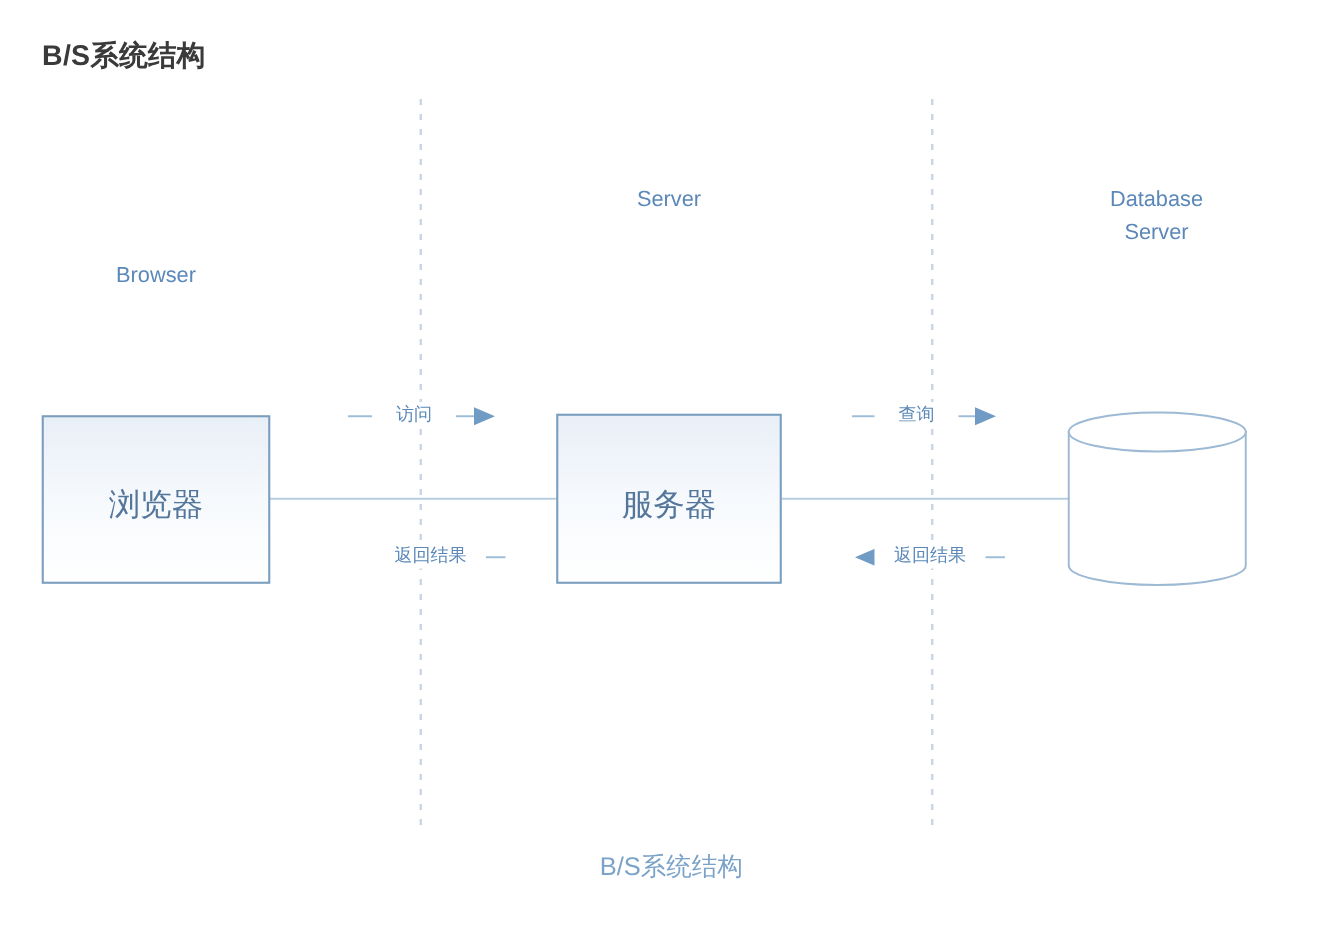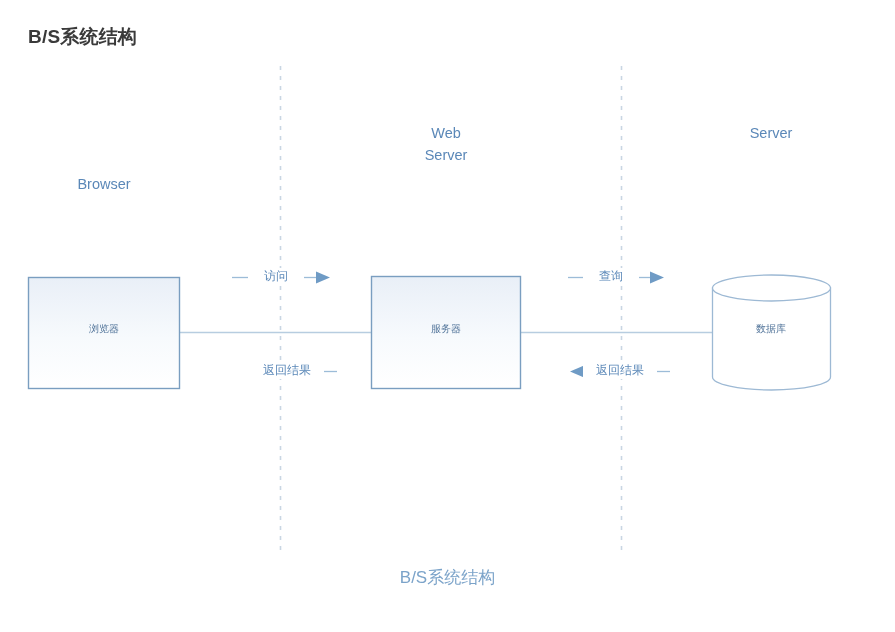--- a/index.html
+++ b/index.html
@@ -42,21 +42,21 @@
     line-height: 22px;
     white-space: nowrap;
   }
   .lane-browser { left: 24px; top: 133px; width: 160px; margin-top: 40px; }
   .lane-web     { left: 371px; top: 122px; width: 150px; }
   .lane-db      { left: 696px; top: 122px; width: 150px; }
 
   .node-label {
     position: absolute;
     text-align: center;
-    font-size: 10px;
+    font-size: 21px;
     color: #54769b;
     white-space: nowrap;
   }
   .label-browser { left: 28px;  top: 322px; width: 152px; }
   .label-server  { left: 371px; top: 322px; width: 150px; }
   .label-db      { left: 712px; top: 322px; width: 118px; }
 
   .flow-label {
     position: absolute;
     text-align: center;
@@ -144,31 +144,30 @@
     </g>
   </svg>
 
   <div class="page-title">B/S系统结构</div>
 
   <div class="lane-label lane-browser">
     <div>Browser</div>
   </div>
 
   <div class="lane-label lane-web">
-    <div>Web</div>
     <div>Server</div>
   </div>
 
   <div class="lane-label lane-db">
+    <div>Database</div>
     <div>Server</div>
   </div>
 
   <div class="node-label label-browser">浏览器</div>
   <div class="node-label label-server">服务器</div>
-  <div class="node-label label-db">数据库</div>
 
   <div class="flow-label flow-visit">访问</div>
   <div class="flow-label flow-ret-1">返回结果</div>
   <div class="flow-label flow-query">查询</div>
   <div class="flow-label flow-ret-2">返回结果</div>
 
   <div class="caption">B/S系统结构</div>
 
 </div>
 

